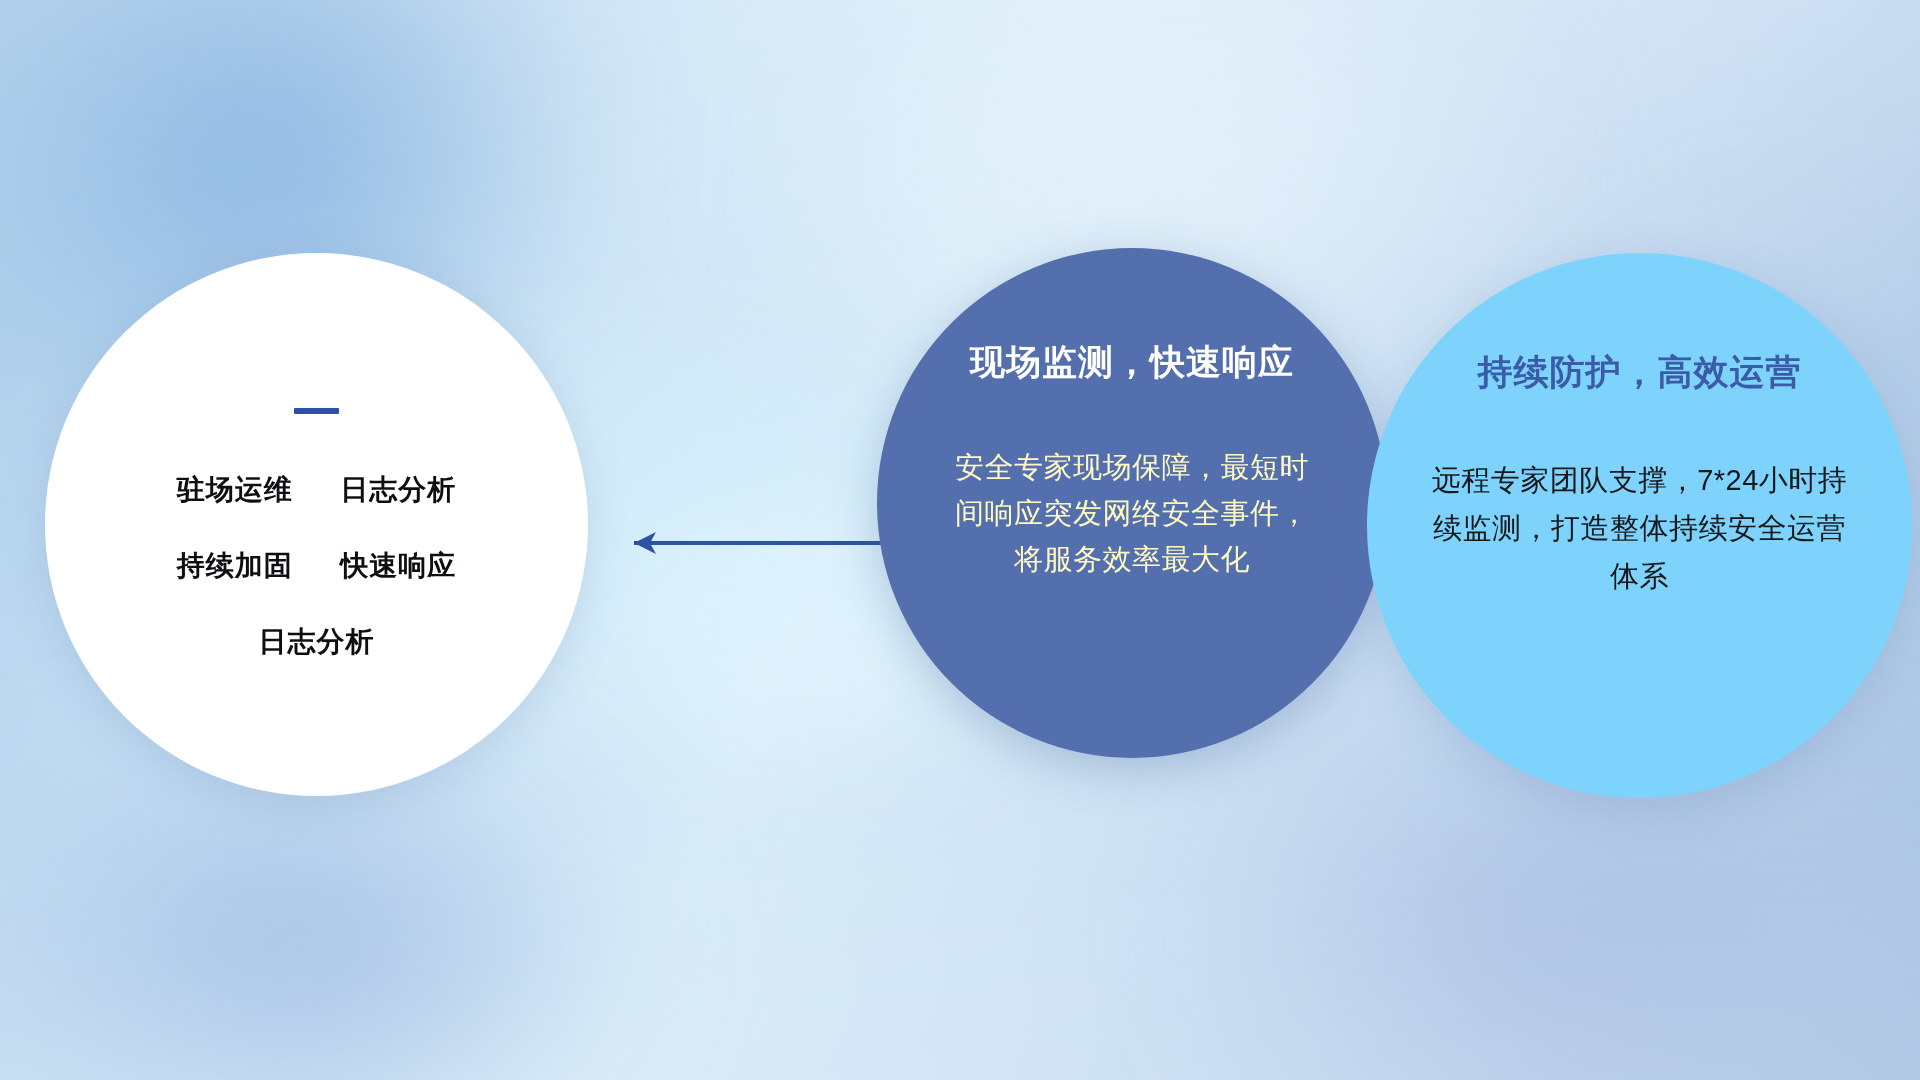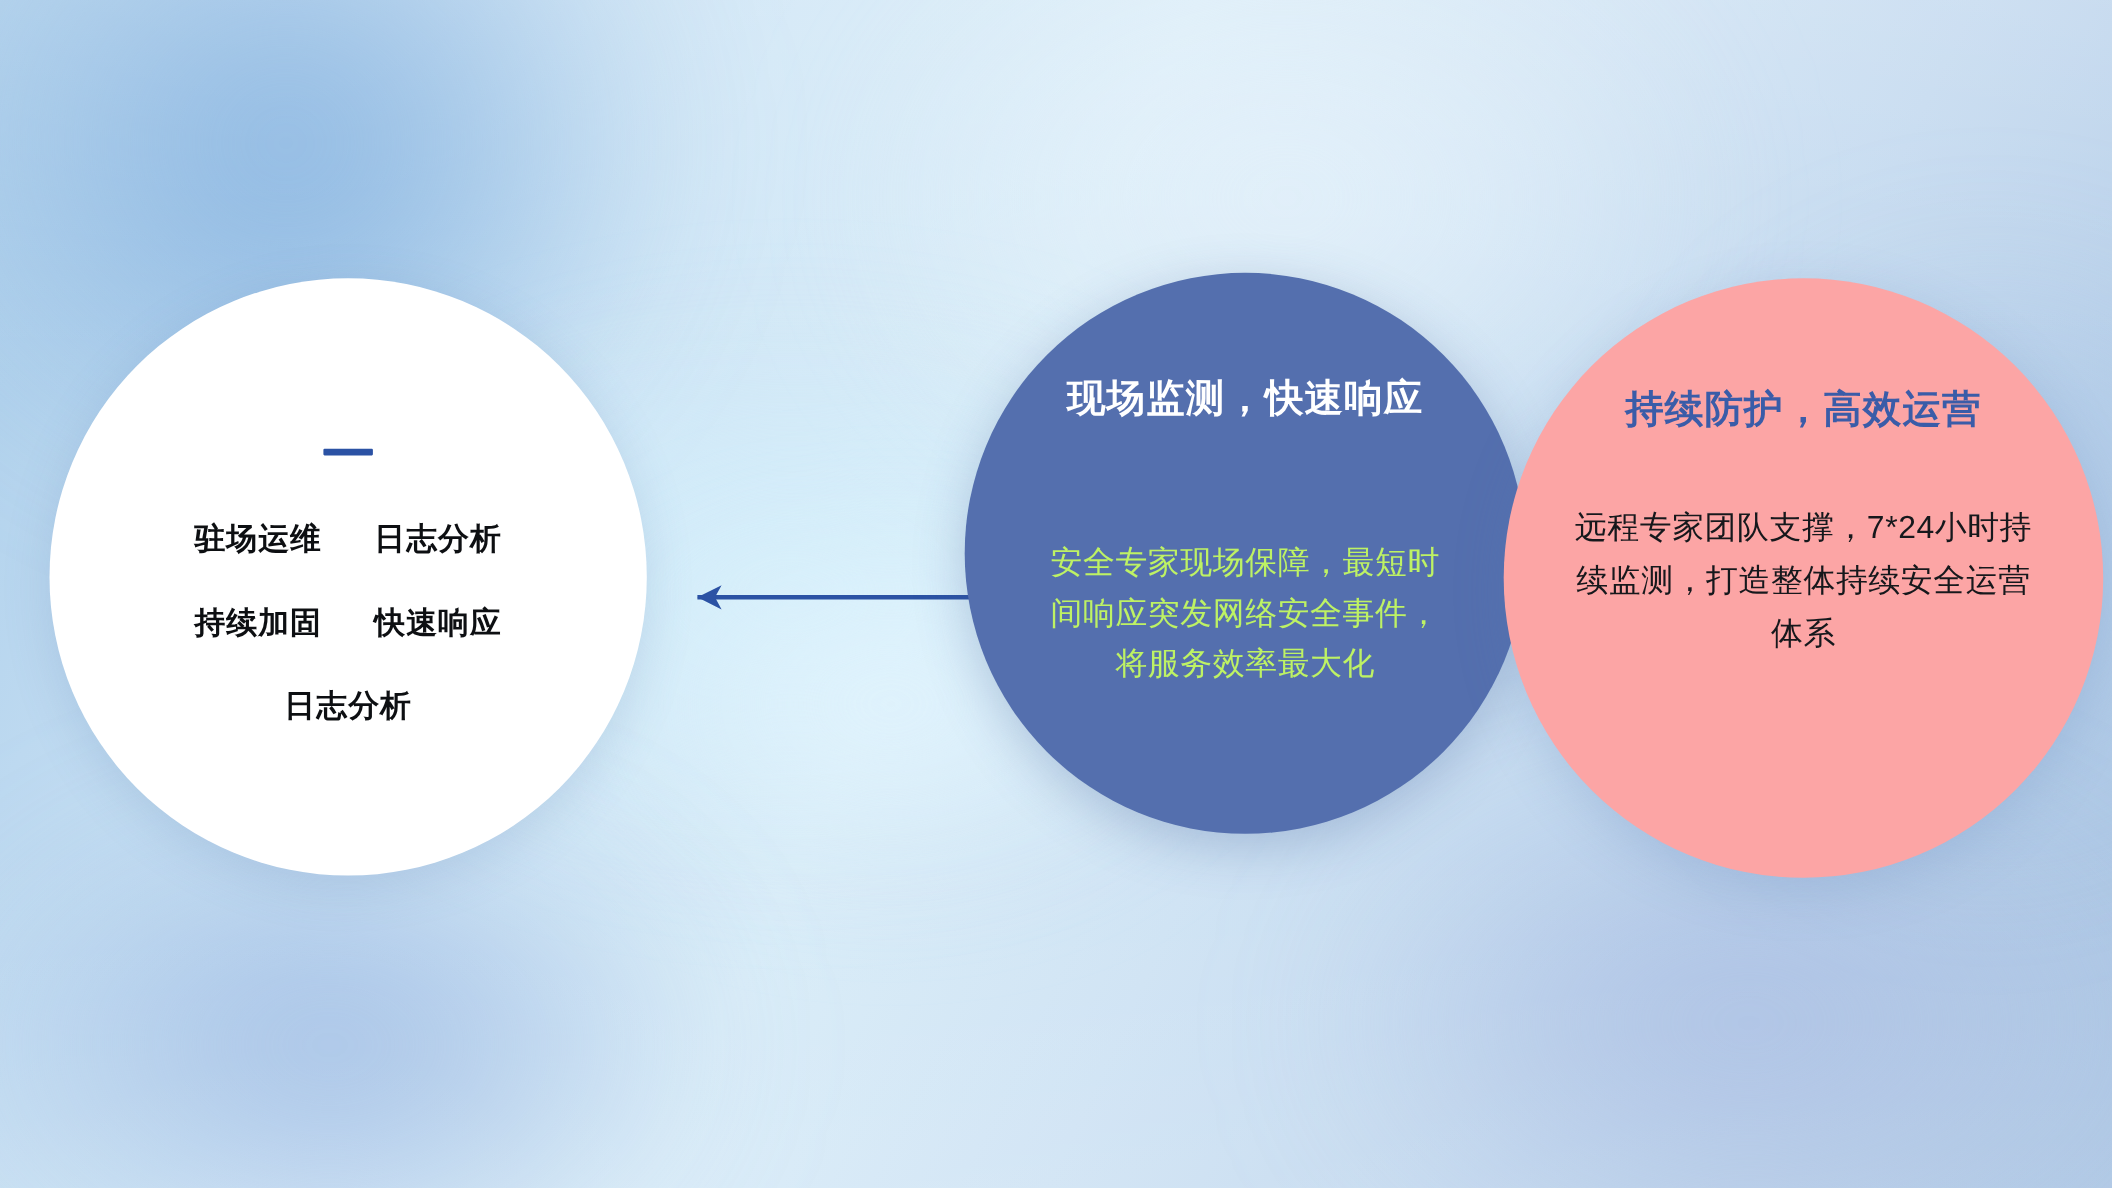--- a/index.html
+++ b/index.html
@@ -126,46 +126,45 @@
   .left-lines .gap { display: inline-block; width: 30px; }
 
   .circle-mid {
     left: 877px;
     top: 248px;
     width: 510px;
     height: 510px;
     background: #546fae;
     box-shadow: 0 12px 46px rgba(60,88,146,.28);
     z-index: 3;
-    gap: 45px;
   }
   .circle-mid .title {
     margin-top: 91px;
     color: #ffffff;
     font-weight: bold;
     font-size: 35px;
     letter-spacing: 1px;
     white-space: nowrap;
   }
   .circle-mid .body {
     margin-top: 58px;
     width: 375px;
-    color: #bef264;
+    color: #fef9c3;
     font-size: 29px;
     line-height: 46px;
     text-align: center;
     letter-spacing: .5px;
   }
 
   .circle-right {
     left: 1367px;
     top: 253px;
     width: 545px;
     height: 545px;
-    background: #fca5a5;
+    background: #7dd3fc;
     box-shadow: 0 12px 46px rgba(88,124,176,.22);
     z-index: 4;
   }
   .circle-right .title {
     margin-top: 96px;
     color: #3a5ca8;
     font-weight: bold;
     font-size: 35px;
     letter-spacing: 1px;
     white-space: nowrap;

